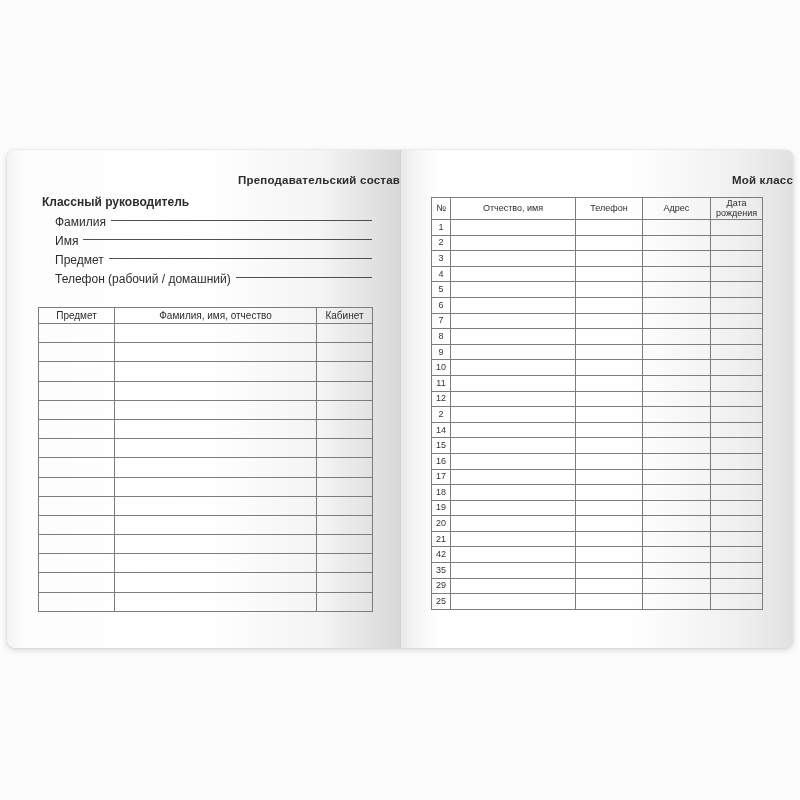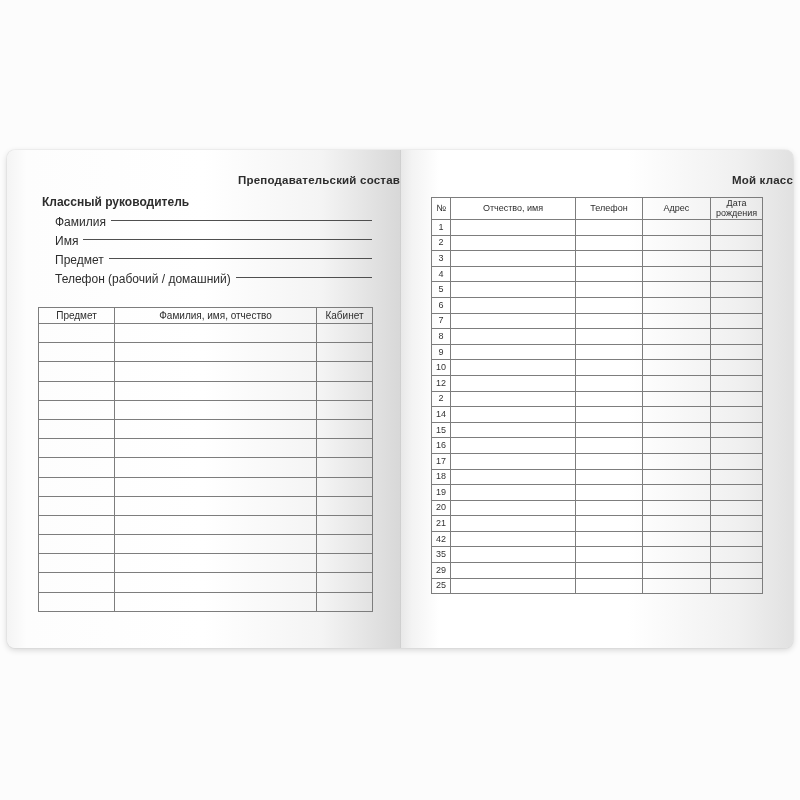--- a/index.html
+++ b/index.html
@@ -330,20 +330,27 @@
             <td></td>
           </tr>
           <tr>
             <td class="num">10</td>
             <td></td>
             <td></td>
             <td></td>
             <td></td>
           </tr>
           <tr>
+            <td class="num">11</td>
+            <td></td>
+            <td></td>
+            <td></td>
+            <td></td>
+          </tr>
+          <tr>
             <td class="num">12</td>
             <td></td>
             <td></td>
             <td></td>
             <td></td>
           </tr>
           <tr>
             <td class="num">2</td>
             <td></td>
             <td></td>

